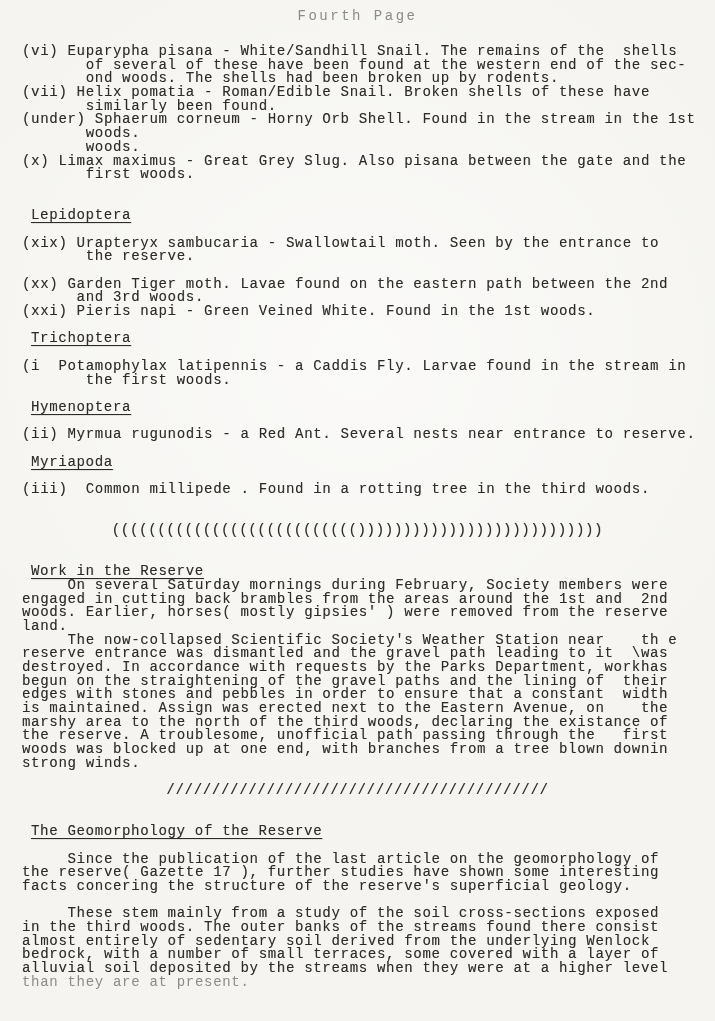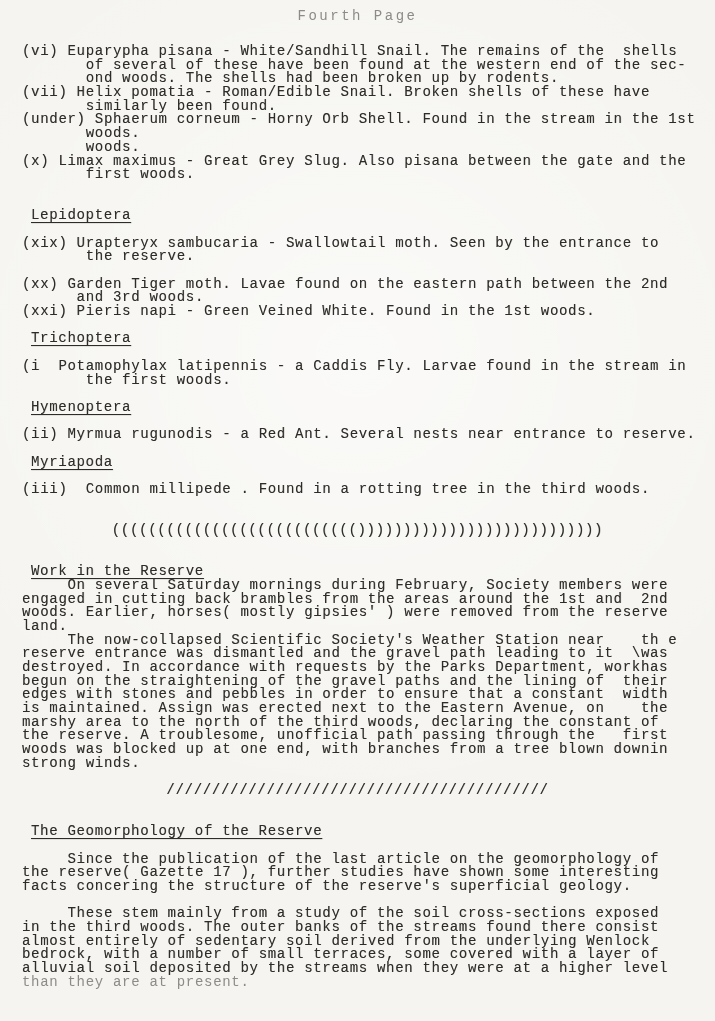--- a/index.html
+++ b/index.html
@@ -113,21 +113,21 @@
       <div class="line">     On several Saturday mornings during February, Society members were</div>
       <div class="line">engaged in cutting back brambles from the areas around the 1st and  2nd</div>
       <div class="line">woods. Earlier, horses( mostly gipsies' ) were removed from the reserve</div>
       <div class="line">land.</div>
       <div class="line">     The now-collapsed Scientific Society's Weather Station near    th e</div>
       <div class="line">reserve entrance was dismantled and the gravel path leading to it  \was</div>
       <div class="line">destroyed. In accordance with requests by the Parks Department, workhas</div>
       <div class="line">begun on the straightening of the gravel paths and the lining of  their</div>
       <div class="line">edges with stones and pebbles in order to ensure that a constant  width</div>
       <div class="line">is maintained. Assign was erected next to the Eastern Avenue, on    the</div>
-      <div class="line">marshy area to the north of the third woods, declaring the constant of</div>
+      <div class="line">marshy area to the north of the third woods, declaring the existance of</div>
       <div class="line">the reserve. A troublesome, unofficial path passing through the   first</div>
       <div class="line">woods was blocked up at one end, with branches from a tree blown downin</div>
       <div class="line">strong winds.</div>
       <div class="line blank"> </div>
       <div class="line center">//////////////////////////////////////////</div>
       <div class="line blank"> </div>
       <div class="line blank"> </div>
       <div class="line heading">The Geomorphology of the Reserve</div>
       <div class="line blank"> </div>
       <div class="line">     Since the publication of the last article on the geomorphology of</div>

